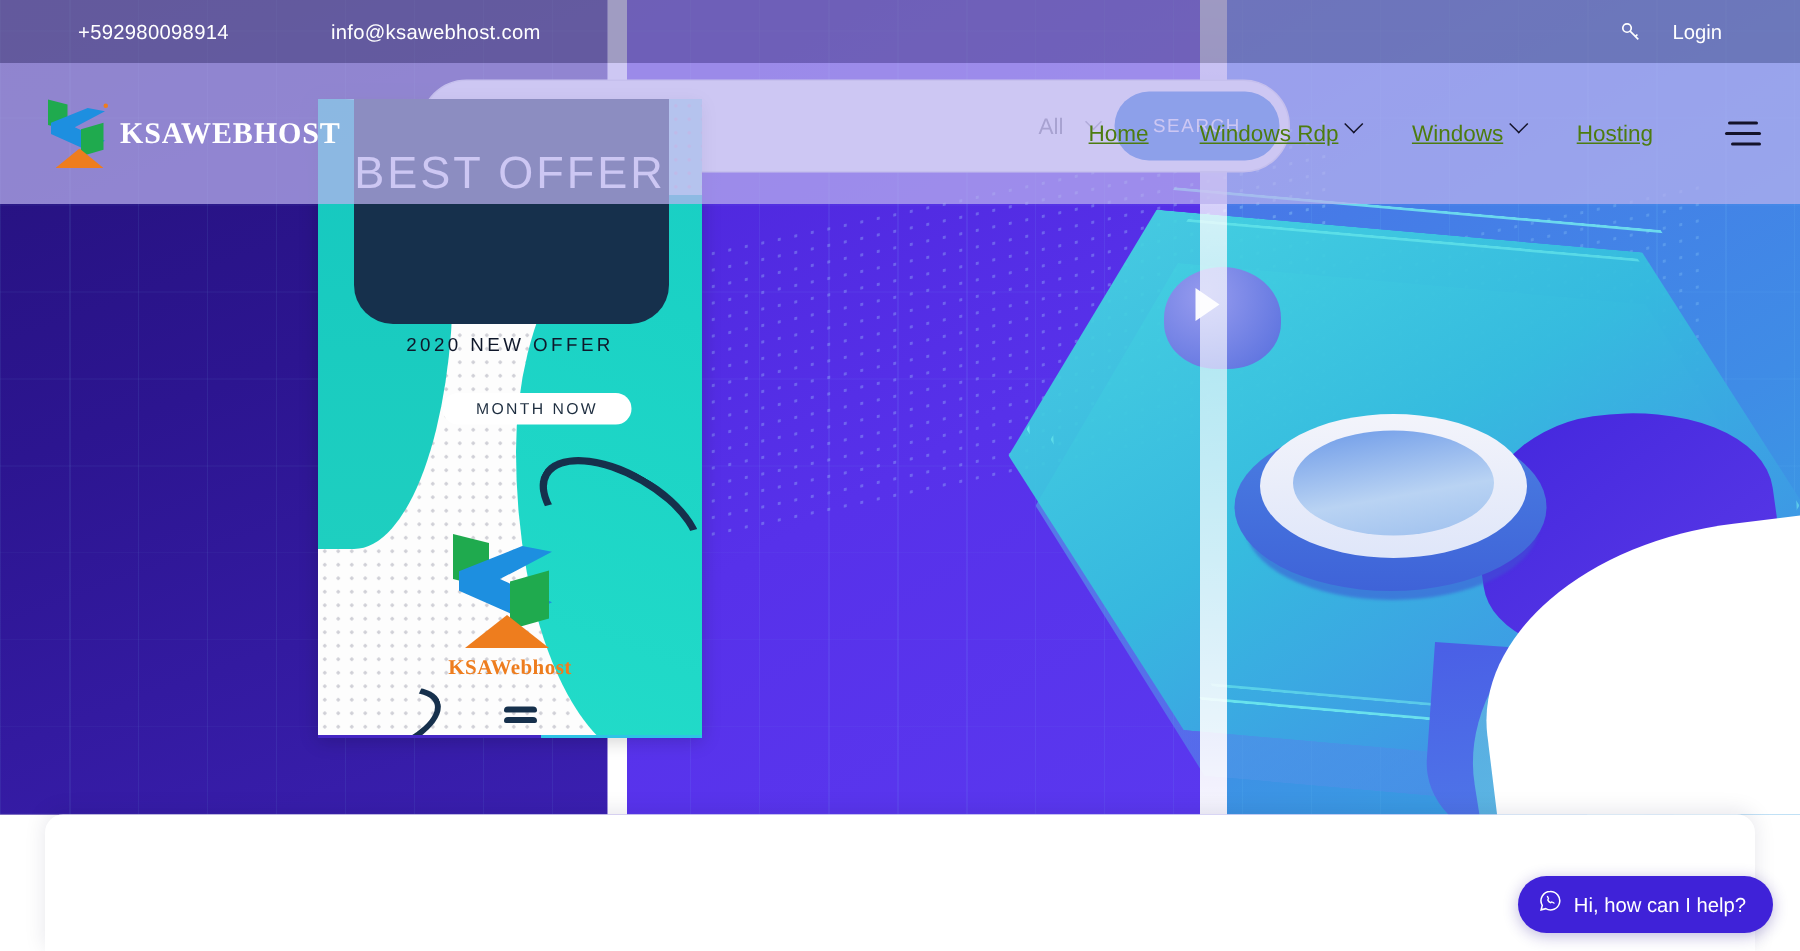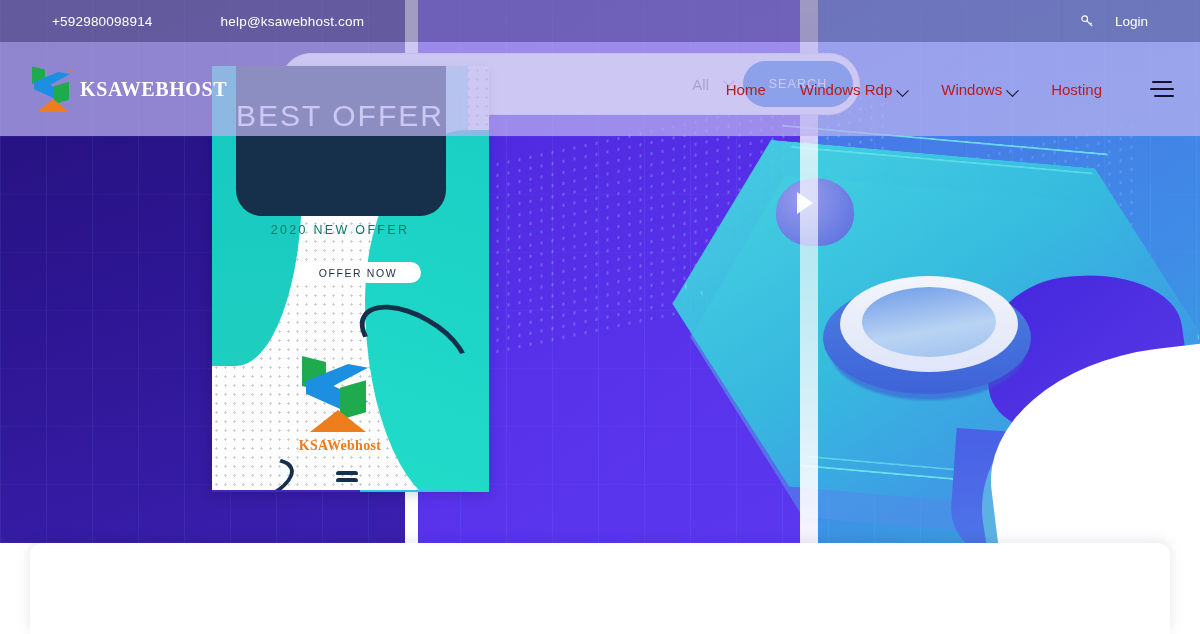--- a/index.html
+++ b/index.html
@@ -174,32 +174,32 @@
     clip-path: polygon(0% 35%, 68% 0%, 100% 8%, 44% 46%, 100% 78%, 66% 100%, 0% 62%); }
   .bm-green-bot { position:absolute; left:22px; top:18px; width:15px; height:18px; background:#1faa4e; transform: skewY(-16deg); }
   .bm-orange { position:absolute; left:5px; top:33px; width:32px; height:13px; background:#ee7d1e;
     clip-path: polygon(50% 0%, 100% 100%, 0% 100%); }
   .bm-dot { position:absolute; right:0px; top:3px; width:3px; height:3px; background:#ee7d1e; border-radius:50%; }
   .brand-text {
     font-family: "Liberation Serif", serif;
     font-weight: 700; font-size: 20px; color:#ffffff; letter-spacing:.6px;
   }
   .nav-links { margin-left:auto; margin-right: 26px; display:flex; align-items:center; gap: 34px; }
-  .nav-link { font-size: 15px; color:#b91c1c; display:flex; align-items:flex-end; gap:6px; cursor:pointer; }
+  .nav-link { font-size: 15px; color:#4d7c0f; display:flex; align-items:flex-start; gap:6px; cursor:pointer;text-decoration:underline; }
   .chev { width:9px; height:9px; border-right:1.6px solid #14132a; border-bottom:1.6px solid #14132a;
           transform: rotate(45deg) translate(-2px,-2px); display:inline-block; }
   .burger { width:24px; height:16px; display:flex; flex-direction:column; justify-content:space-between; margin-left: 14px; cursor:pointer; }
   .burger i { display:block; height:2.4px; background:#14132a; border-radius:1px; }
   .burger i:nth-child(1){ width:20px; margin-left:2px; }
   .burger i:nth-child(2){ width:24px; }
   .burger i:nth-child(3){ width:20px; margin-left:4px; }
 
   
   .promo {
-    position: absolute; left: 212px; top: 66px; width: 277px; height: 426px;
+    position: absolute; left: 212px; top: 66px; width: 256px; height: 426px;
     background: #fdfdfd; overflow: hidden; z-index: 30;
     box-shadow: 0 2px 12px rgba(0,0,0,.18);
   }
   .promo-dots {
     position:absolute; inset:0;
     background-image: radial-gradient(#cfcfd6 1px, transparent 1.1px);
     background-size: 9px 9px;
   }
   .promo-teal-left {
     position:absolute; left:-30px; top:0; width:120px; height:300px;
@@ -220,21 +220,21 @@
     background:#16304c; border-radius: 0 0 26px 26px;
     display:flex; flex-direction:column; align-items:center;
   }
   .promo-best {
     position:absolute; left:0; top:34px; width:256px; text-align:center;
     font-size: 30px; color:#ffffff; letter-spacing:2px; line-height: 31px;
     font-weight: 400; z-index: 5;
   }
   .promo-sub {
     position:absolute; left:0; top:155px; width:256px; text-align:center;
-    font-size: 12.5px; color:#0f766e; letter-spacing: 2.3px; line-height: 19px; z-index:5;
+    font-size: 12.5px; color:#0f172a; letter-spacing: 2.3px; line-height: 19px; z-index:5;
   }
   .promo-shop {
     position:absolute; left: 83px; top: 196px; width: 126px; height: 21px;
     background:#ffffff; border-radius: 12px; z-index:5;
     font-size: 10.5px; letter-spacing: 1.6px; color:#1d2d3f;
     display:flex; align-items:center; justify-content:center;
   }
   .promo-swirl1 {
     position:absolute; left: 142px; top: 248px; width: 120px; height: 62px;
     border: 5px solid #16304c; border-radius: 50%;
@@ -346,21 +346,21 @@
     <div class="play-sphere"></div>
     <div class="play-tri"></div>
 
     <div class="divider-a"></div>
     <div class="divider-b"></div>
   </div>
 
   <div class="topbar">
     <div class="topbar-left">
       <span class="tb-phone">+592980098914</span>
-      <span class="tb-mail">help@ksawebhost.com</span>
+      <span class="tb-mail">info@ksawebhost.com</span>
     </div>
     <div class="topbar-right">
       <span class="key-ico">
         <svg viewBox="0 0 16 16" width="15" height="15" fill="none" stroke="#ffffff" stroke-width="1.2">
           <circle cx="5" cy="5" r="3"></circle>
           <path d="M7.2 7.2 L13 13"></path>
           <path d="M11 11 L12.4 9.6"></path>
         </svg>
       </span>
       <span>Login</span>
@@ -405,21 +405,21 @@
     <div class="promo-teal-top"></div>
     <div class="promo-dots"></div>
     <div class="promo-teal-left"></div>
     <div class="promo-teal-right"></div>
     <div class="promo-navy"></div>
 
     <div class="promo-best">BEST OFFER</div>
     <div class="promo-sub">
       <div>2020 NEW OFFER</div>
     </div>
-    <div class="promo-shop">OFFER NOW</div>
+    <div class="promo-shop">MONTH NOW</div>
 
     <div class="promo-swirl1"></div>
     <div class="promo-swirl2"></div>
 
     <div class="promo-logo">
       <i class="pl-green-top"></i>
         <i class="pl-blue"></i>
         <i class="pl-green-bot"></i>
         <i class="pl-orange"></i>
     </div>
@@ -438,14 +438,23 @@
 
   <div class="search-wrap">
     <input class="search-input" type="text" placeholder="" style="">
     <div class="search-select">
       <span>All</span>
       <span class="sel-chev"></span>
     </div>
     <button class="search-btn">SEARCH</button>
   </div>
 
+  <div class="wa-widget">
+    <span>
+      <svg viewBox="0 0 18 18" width="15" height="15" fill="none" stroke="#ffffff" stroke-width="1.25">
+        <path d="M9 1.6A7.4 7.4 0 0 0 2.6 12.7L1.7 16.3l3.7-.95A7.4 7.4 0 1 0 9 1.6Z"></path>
+        <path d="M6.3 5.6c.25-.05.5 0 .65.3l.6 1.25c.1.2.05.4-.1.55l-.35.4c-.1.12-.12.28-.04.42a5 5 0 0 0 2.1 2.05c.15.08.32.05.43-.07l.4-.42c.15-.15.35-.18.53-.08l1.2.62c.3.16.35.4.3.65" stroke-width="1.1"></path>
+      </svg>
+    </span>
+    <span class="wa-text">Hi, how can I help?</span>
+  </div>
 
 </div>
 
 </body></html>

